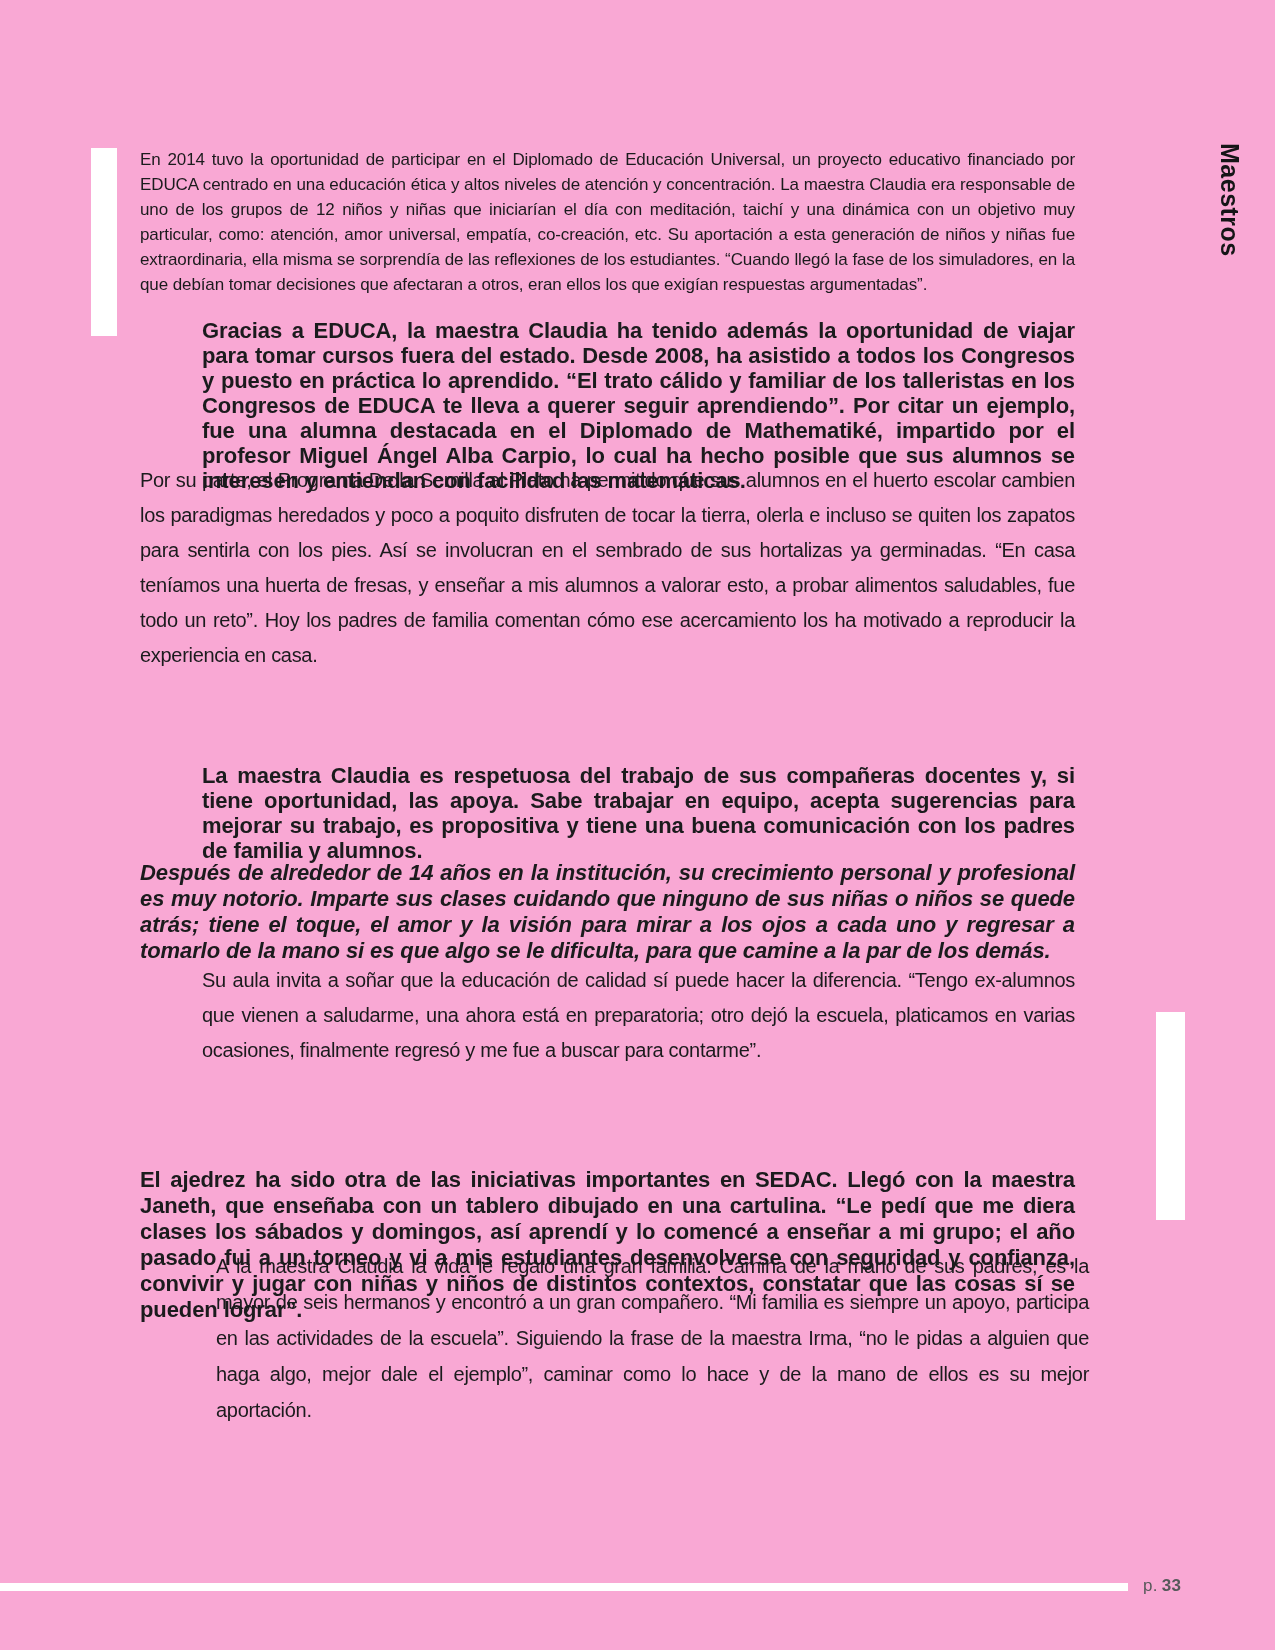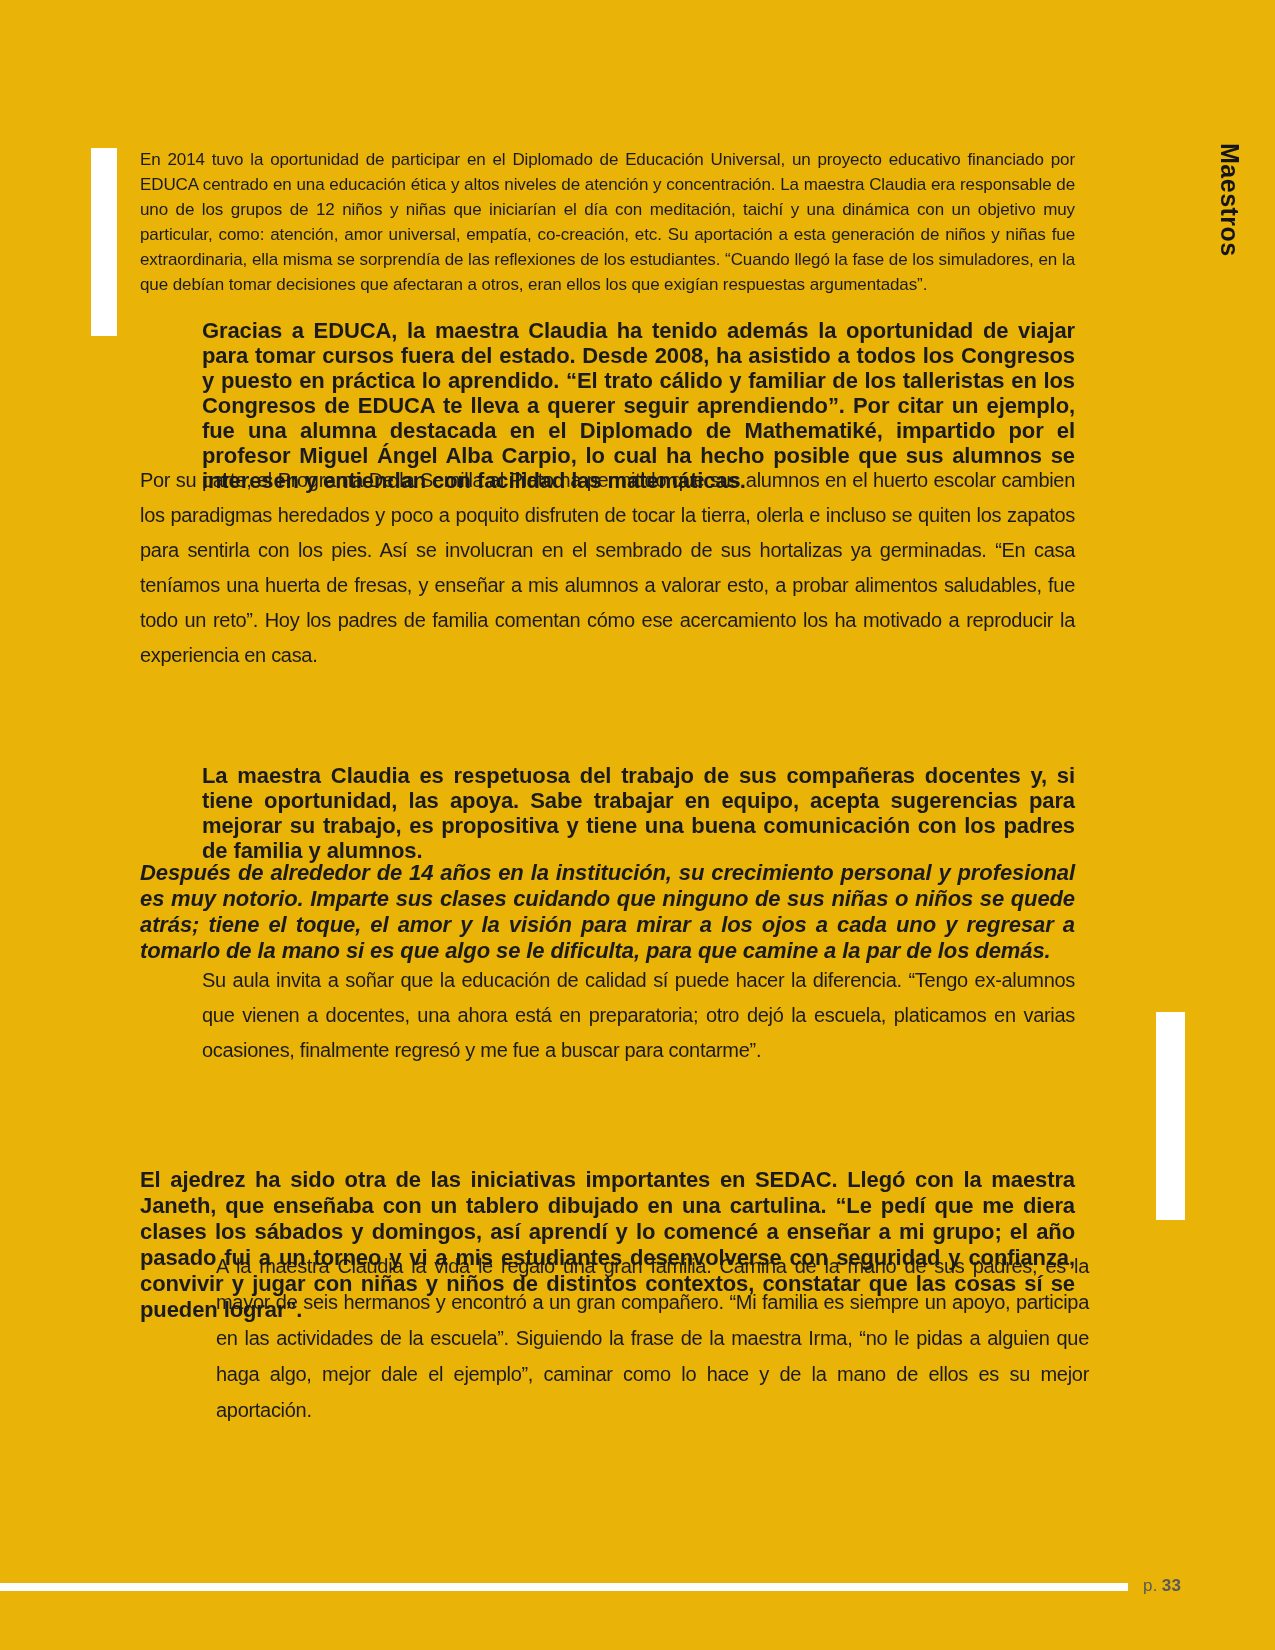--- a/index.html
+++ b/index.html
@@ -1,20 +1,20 @@
 <!DOCTYPE html>
 <html><head>
 <meta charset="utf-8">
 <style>
   html, body { margin: 0; padding: 0; background: #e9e9e9; }
   .page {
     position: relative;
     width: 1275px;
     height: 1650px;
-    background: #eab308;
+    background: #f9a8d4;
     overflow: hidden;
     font-family: "Liberation Sans", "DejaVu Sans", sans-serif;
     color: #1b1b1d;
   }
   .para {
     position: absolute;
     text-align: justify;
     margin: 0;
     hyphens: none;
   }
@@ -84,21 +84,21 @@
   <p class="para body-regular p1">En 2014 tuvo la oportunidad de participar en el Diplomado de Educación Universal, un proyecto educativo financiado por EDUCA centrado en una educación ética y altos niveles de atención y concentración. La maestra Claudia era responsable de uno de los grupos de 12 niños y niñas que iniciarían el día con meditación, taichí y una dinámica con un objetivo muy particular, como: atención, amor universal, empatía, co-creación, etc. Su aportación a esta generación de niños y niñas fue extraordinaria, ella misma se sorprendía de las reflexiones de los estudiantes. “Cuando llegó la fase de los simuladores, en la que debían tomar decisiones que afectaran a otros, eran ellos los que exigían respuestas argumentadas”.</p>
 
   <p class="para body-bold p2">Gracias a EDUCA, la maestra Claudia ha tenido además la oportunidad de viajar para tomar cursos fuera del estado. Desde 2008, ha asistido a todos los Congresos y puesto en práctica lo aprendido. “El trato cálido y familiar de los talleristas en los Congresos de EDUCA te lleva a querer seguir aprendiendo”. Por citar un ejemplo, fue una alumna destacada en el Diplomado de Mathematiké, impartido por el profesor Miguel Ángel Alba Carpio, lo cual ha hecho posible que sus alumnos se interesen y entiendan con facilidad las matemáticas.</p>
 
   <p class="para lead p3">Por su parte, el Programa De la Semilla al Plato ha permitido que sus alumnos en el huerto escolar cambien los paradigmas heredados y poco a poquito disfruten de tocar la tierra, olerla e incluso se quiten los zapatos para sentirla con los pies. Así se involucran en el sembrado de sus hortalizas ya germinadas. “En casa teníamos una huerta de fresas, y enseñar a mis alumnos a valorar esto, a probar alimentos saludables, fue todo un reto”. Hoy los padres de familia comentan cómo ese acercamiento los ha motivado a reproducir la experiencia en casa.</p>
 
   <p class="para body-bold p4">La maestra Claudia es respetuosa del trabajo de sus compañeras docentes y, si tiene oportunidad, las apoya. Sabe trabajar en equipo, acepta sugerencias para mejorar su trabajo, es propositiva y tiene una buena comunicación con los padres de familia y alumnos.</p>
 
   <p class="para body-bold p5">Después de alrededor de 14 años en la institución, su crecimiento personal y profesional es muy notorio. Imparte sus clases cuidando que ninguno de sus niñas o niños se quede atrás; tiene el toque, el amor y la visión para mirar a los ojos a cada uno y regresar a tomarlo de la mano si es que algo se le dificulta, para que camine a la par de los demás.</p>
 
-  <p class="para lead p6">Su aula invita a soñar que la educación de calidad sí puede hacer la diferencia. “Tengo ex-alumnos que vienen a docentes, una ahora está en preparatoria; otro dejó la escuela, platicamos en varias ocasiones, finalmente regresó y me fue a buscar para contarme”.</p>
+  <p class="para lead p6">Su aula invita a soñar que la educación de calidad sí puede hacer la diferencia. “Tengo ex-alumnos que vienen a saludarme, una ahora está en preparatoria; otro dejó la escuela, platicamos en varias ocasiones, finalmente regresó y me fue a buscar para contarme”.</p>
 
   <div class="accent-bar bar-right"></div>
 
   <p class="para body-bold p7">El ajedrez ha sido otra de las iniciativas importantes en SEDAC. Llegó con la maestra Janeth, que enseñaba con un tablero dibujado en una cartulina. “Le pedí que me diera clases los sábados y domingos, así aprendí y lo comencé a enseñar a mi grupo; el año pasado fui a un torneo y vi a mis estudiantes desenvolverse con seguridad y confianza, convivir y jugar con niñas y niños de distintos contextos, constatar que las cosas sí se pueden lograr”.</p>
 
   <p class="para lead p8">A la maestra Claudia la vida le regaló una gran familia. Camina de la mano de sus padres, es la mayor de seis hermanos y encontró a un gran compañero. “Mi familia es siempre un apoyo, participa en las actividades de la escuela”. Siguiendo la frase de la maestra Irma, “no le pidas a alguien que haga algo, mejor dale el ejemplo”, caminar como lo hace y de la mano de ellos es su mejor aportación.</p>
 
   <div class="side-label">Maestros</div>
 
   <div class="accent-bar footer-rule"></div>

